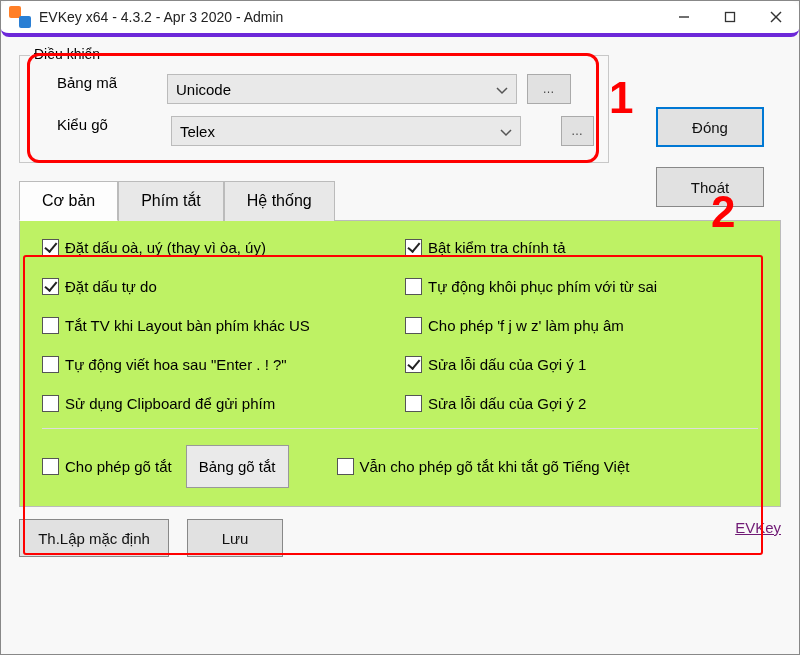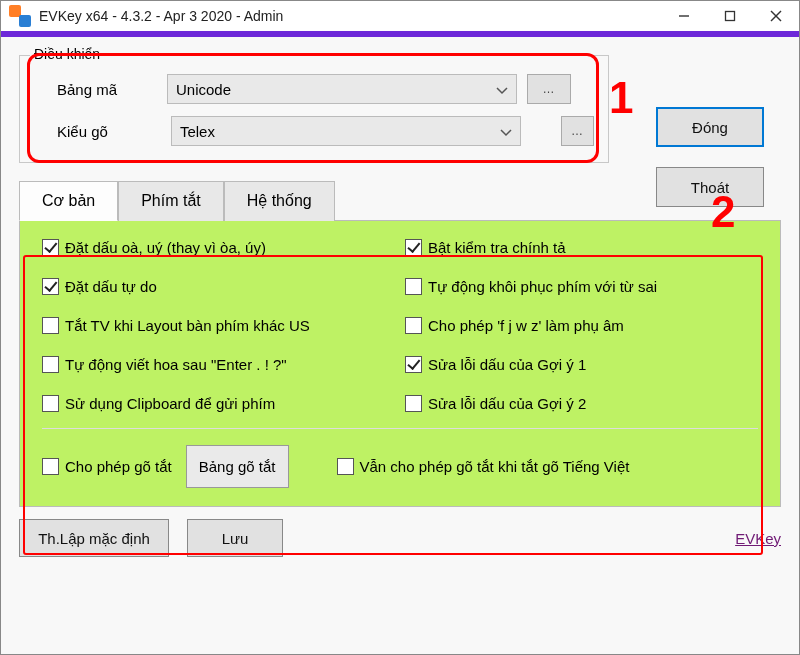--- a/index.html
+++ b/index.html
@@ -19,21 +19,22 @@
     height: 655px;
     background: #f8f8f8;
     display: flex;
     flex-direction: column;
   }
   .titlebar {
     height: 36px;
     background: #fff;
     display: flex;
     align-items: center;
-    border-bottom: 6px solid #6d28d9;
+    border-bottom: 4px solid #6d28d9;
+    border-radius: 8px;
   }
   .titlebar .icon {
     width: 22px;
     height: 22px;
     margin: 0 8px;
     position: relative;
   }
   .titlebar .icon .sq {
     position: absolute;
     width: 12px;
@@ -70,21 +71,20 @@
   .group-label {
     position: absolute;
     top: -10px;
     left: 10px;
     background: #f8f8f8;
     padding: 0 4px;
     font-size: 14px;
   }
   .control-row {
     display: flex;
-    align-items: center;
     gap: 10px;
     margin-bottom: 12px;
   }
   .control-row:last-child { margin-bottom: 0; gap: 40px; }
   .ctl-label {
     width: 100px;
     font-size: 15px;
   }
   .combo {
     flex: 0 0 350px;
@@ -203,21 +203,20 @@
   .sep-row .chk { flex: 0 0 auto; }
   .small-btn {
     padding: 12px 12px;
     background: #eaeaea;
     border: 1px solid #999;
     font-size: 15px;
   }
   .bottom-row {
     margin-top: 12px;
     display: flex;
-    align-items: center;
     gap: 18px;
   }
   .link {
     margin-left: auto;
     color: #701a75;
     text-decoration: underline;
     font-size: 15px;
   }
   
   .anno1-box {

